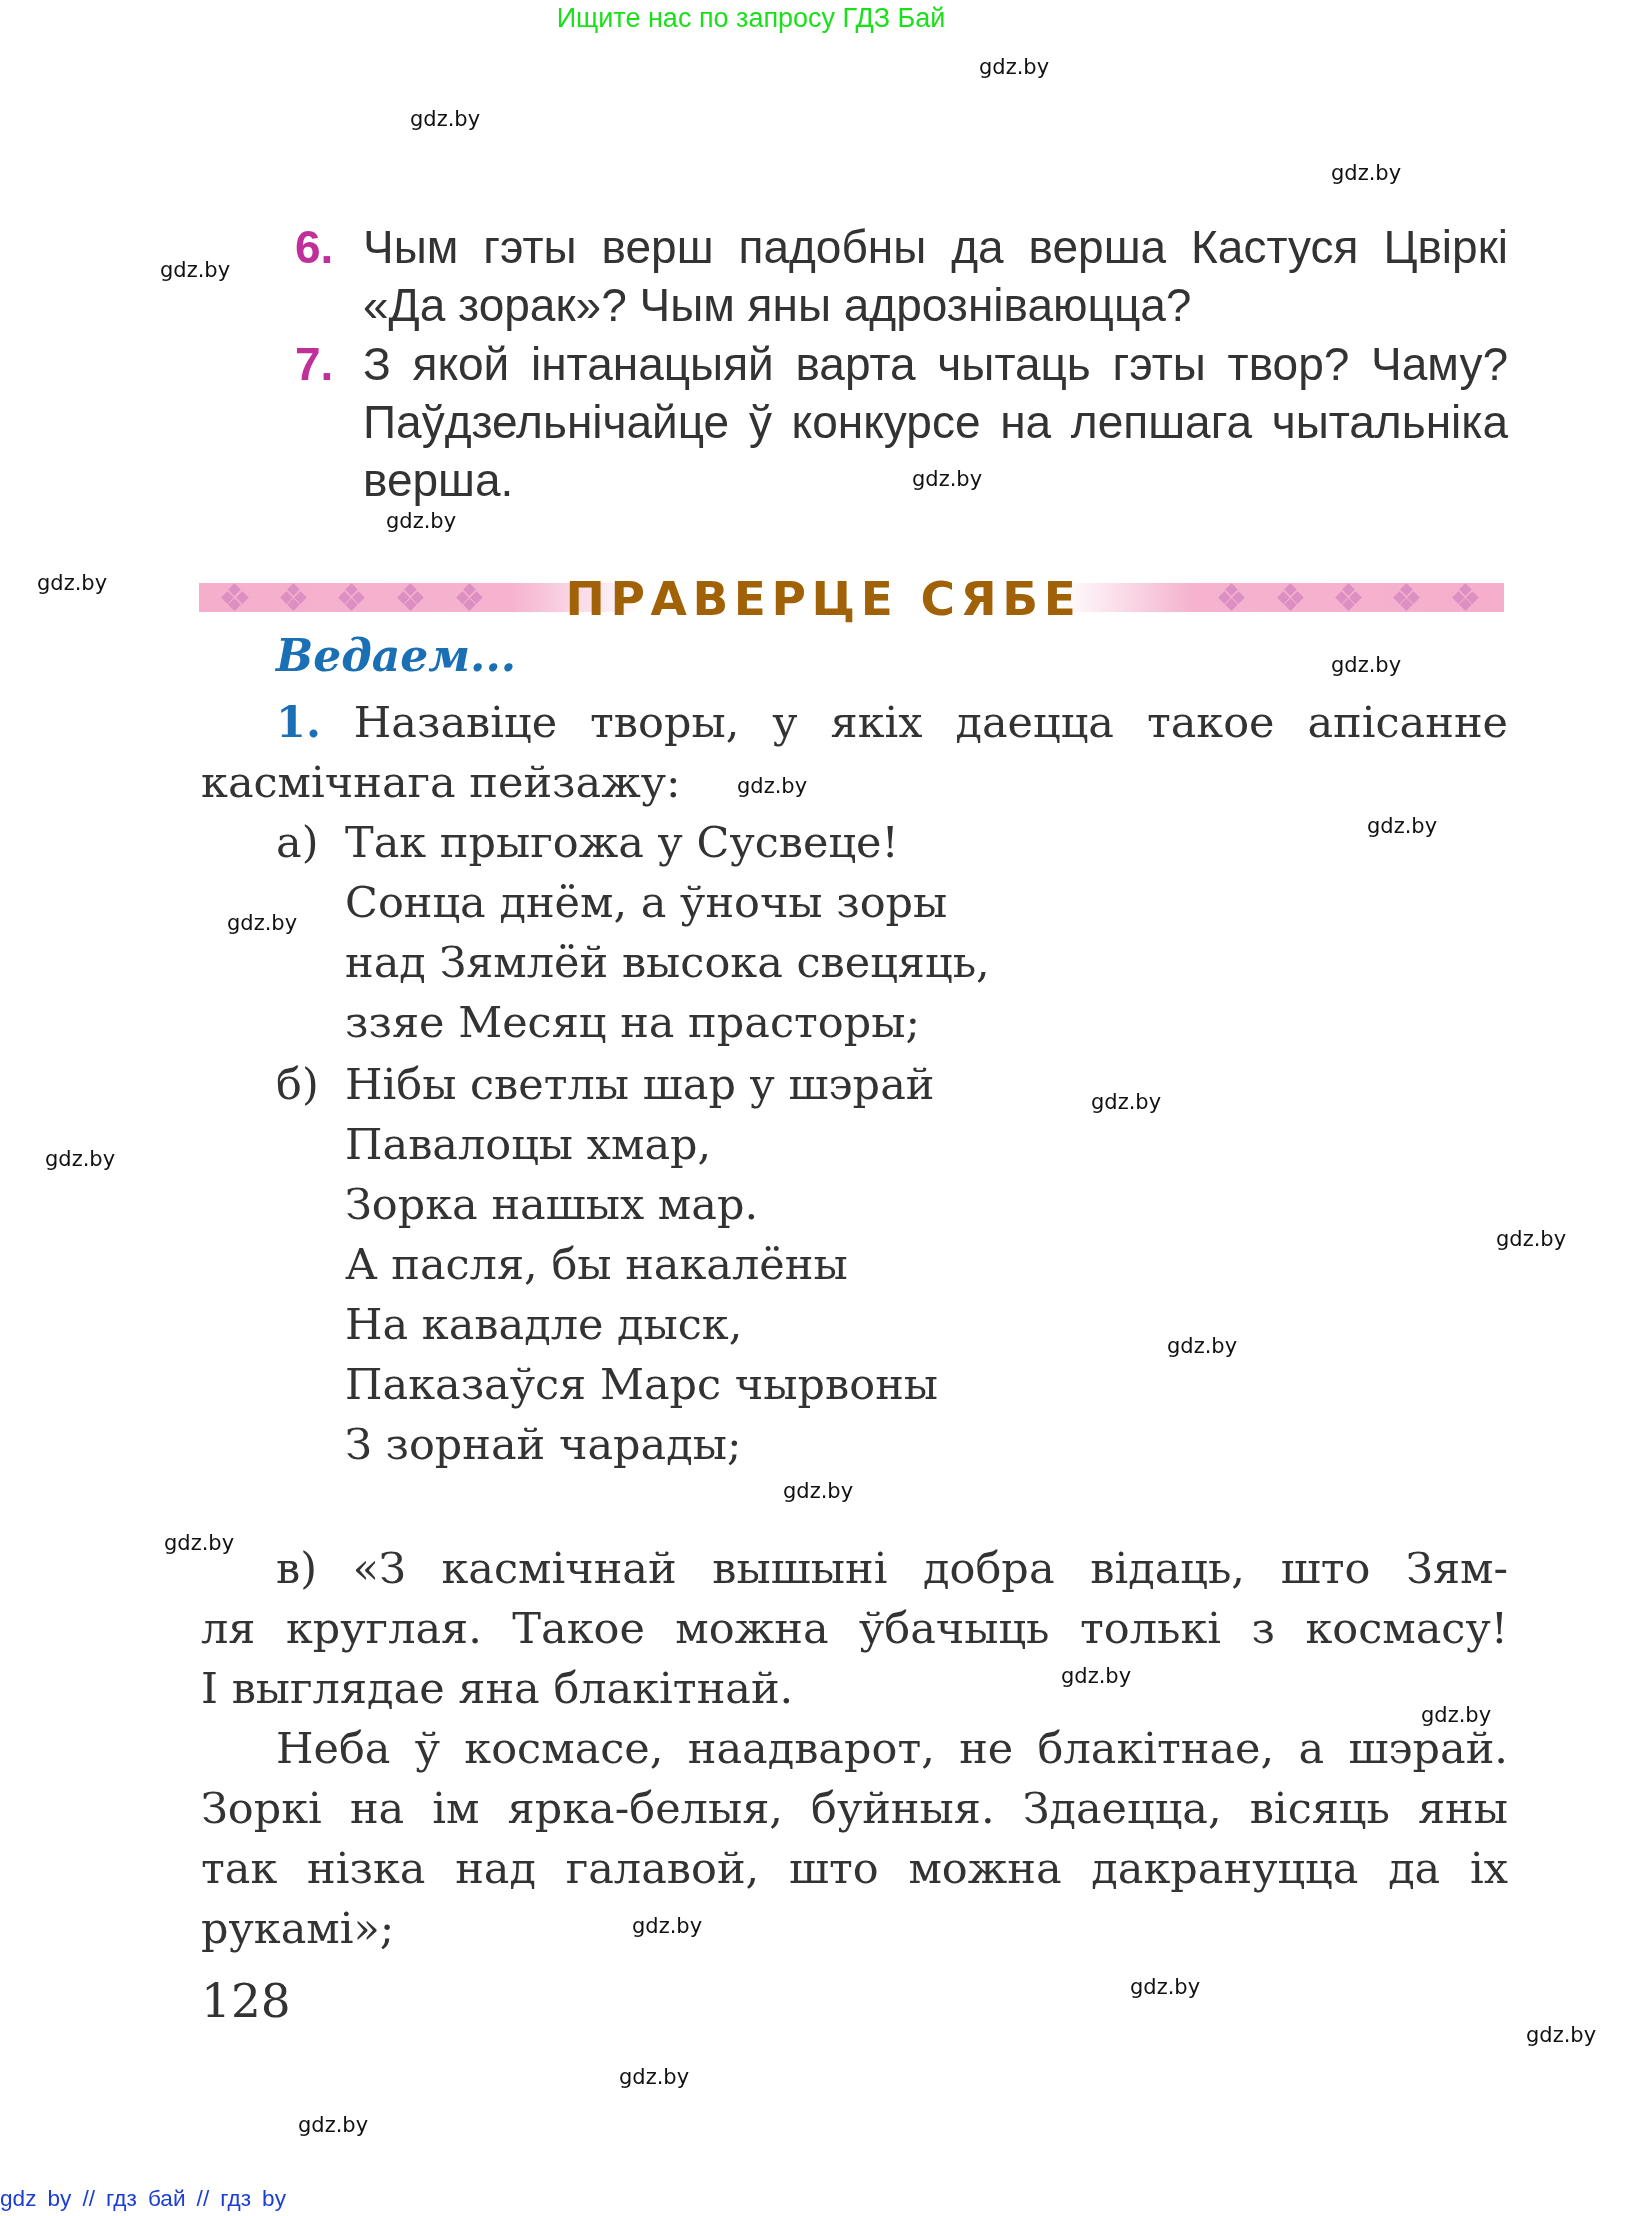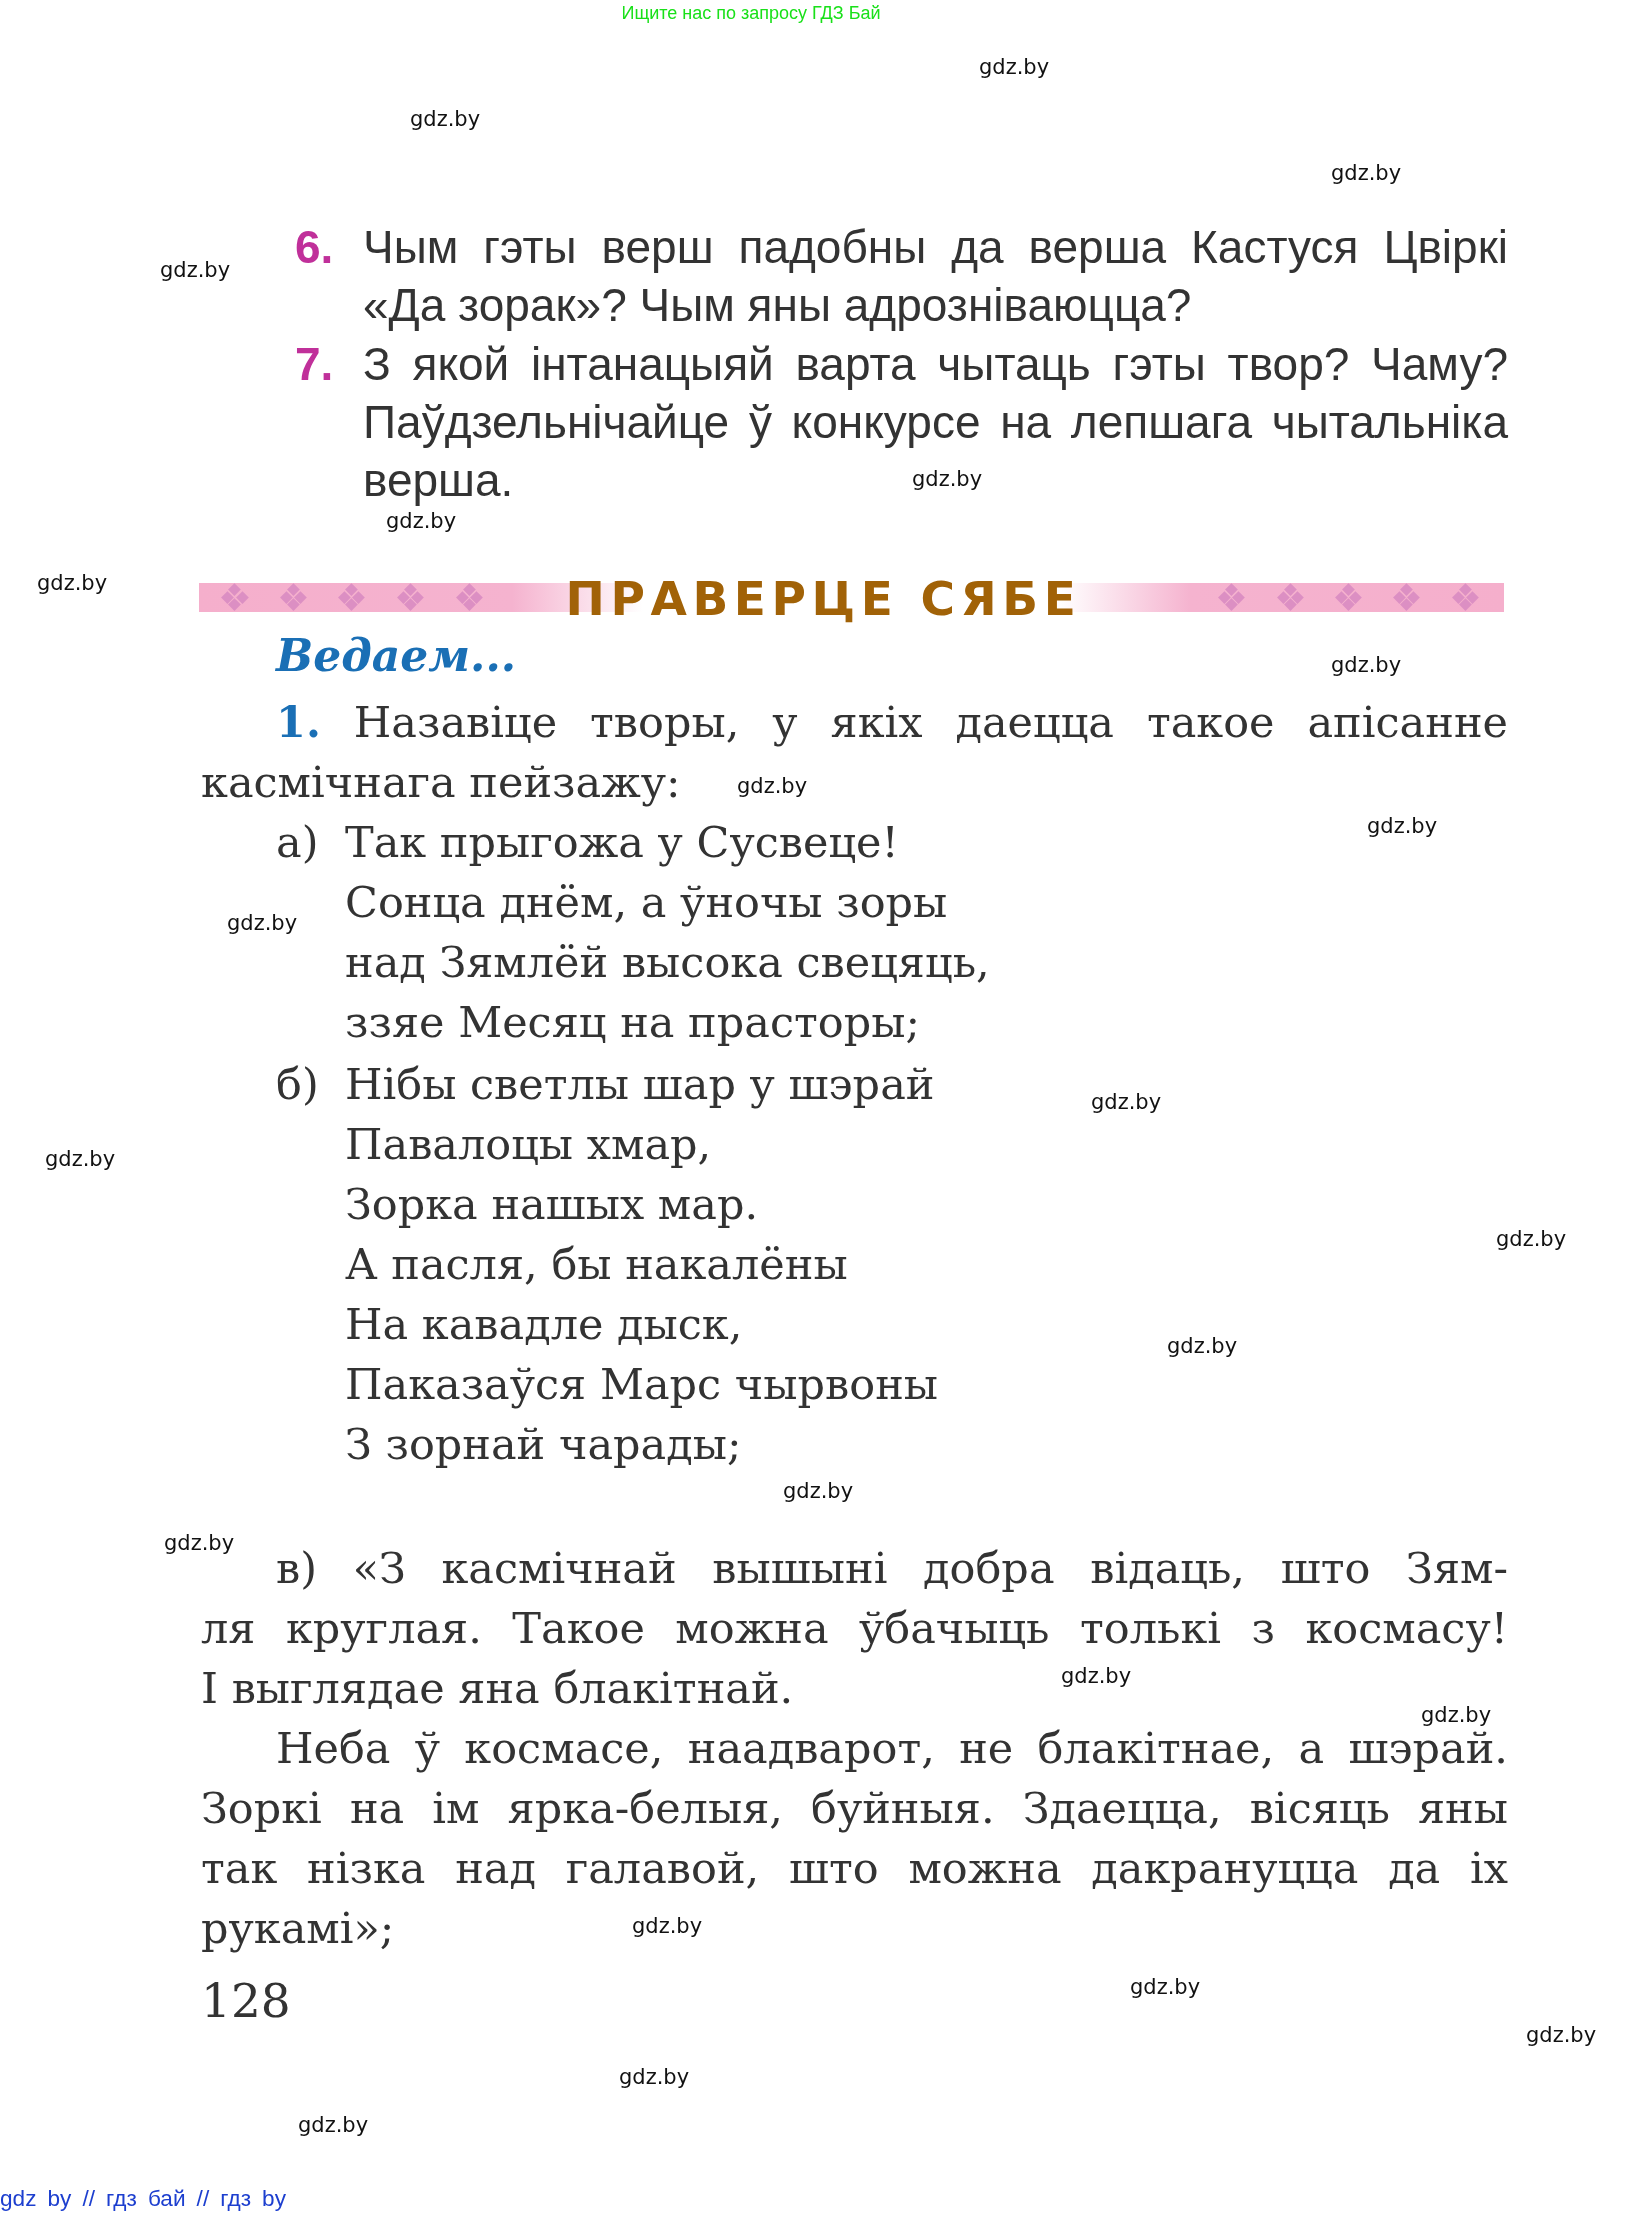--- a/index.html
+++ b/index.html
@@ -1,19 +1,19 @@
 <!DOCTYPE html>
 <html style="font-size:13px"><head>
 <meta charset="utf-8">
 <style>
   html, body { margin: 0; padding: 0; background: #ffffff; }
   body { width: 1647px; height: 2216px; position: relative; overflow: hidden; }
   .abs { position: absolute; white-space: nowrap; }
   .top-banner { top: 3.2px; left: 0; width: 1502px; text-align: center; color: #19e019;
-    font-family: "Liberation Sans", sans-serif; font-size: 18px; }
+    font-family: "Liberation Sans", sans-serif; font-size: 27px; }
   .wm { font-family: "DejaVu Sans", sans-serif; font-size: 21px; color: #111; }
   .q-num { font-family: "Liberation Sans", sans-serif; font-weight: bold; color: #c0309a; font-size: 46px; }
   .q-text { font-family: "Liberation Sans", sans-serif; font-size: 46px; color: #333333; }
   .q-line { line-height: 58px; text-align: justify; text-align-last: justify; }
   .q-line.last { text-align-last: left; }
   .band { left: 199px; top: 583px; width: 1305px; height: 29px;
     background: linear-gradient(to right, #f5afcc 0%, #f5b3cf 24%, #ffffff 34%, #ffffff 66%, #f5b3cf 76%, #f5afcc 100%); }
   .cluster { position: absolute; width: 27px; height: 27px; top: 0.8px; }
   .cluster i { position: absolute; width: 8.9px; height: 8.9px; background: #dc8fc3; transform: rotate(45deg); }
   .cluster i:nth-child(1) { left: 8.9px; top: 1.6px; }

